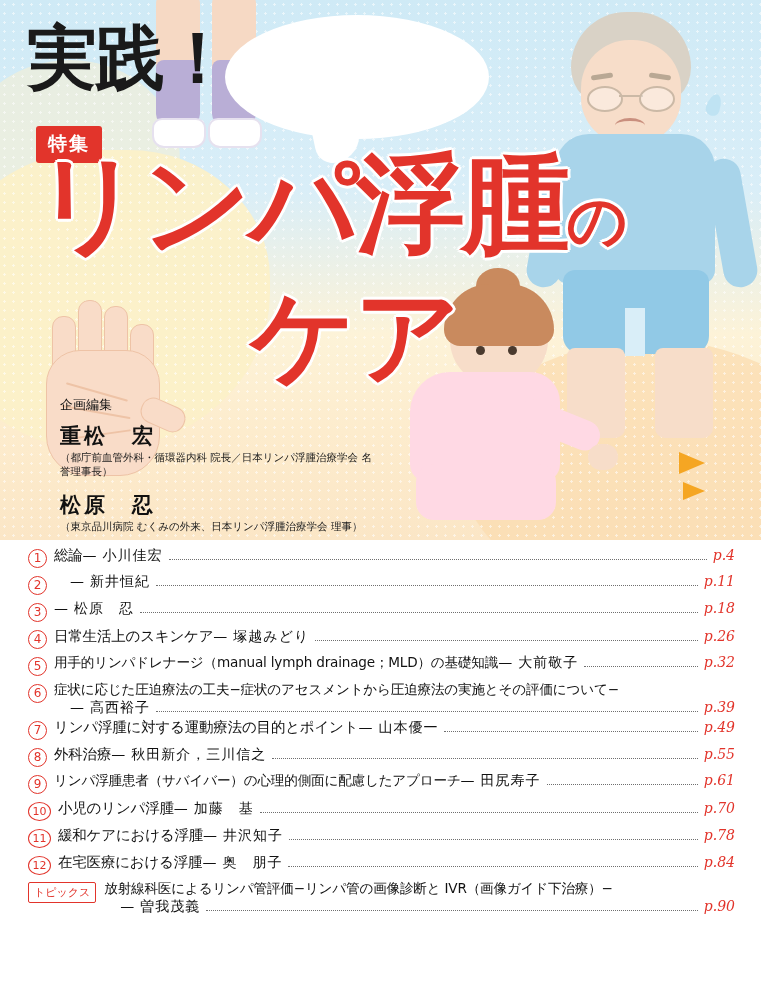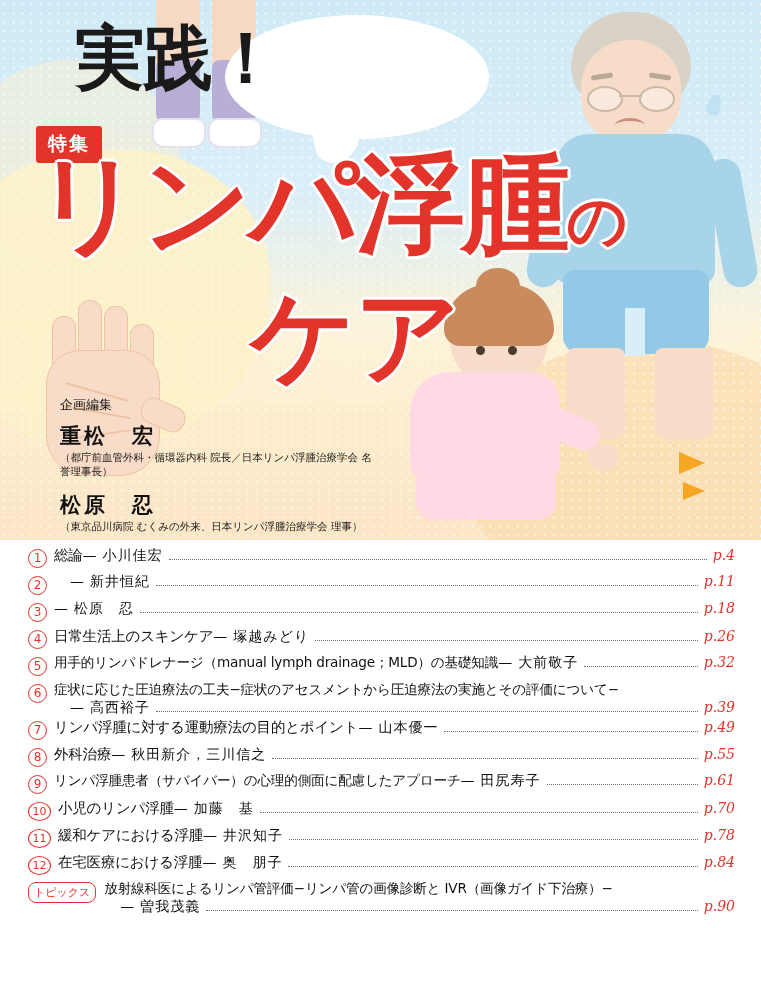--- a/index.html
+++ b/index.html
@@ -356,21 +356,20 @@
     width: 258px; height: 118px;
     display: flex;
     align-items: center;
     justify-content: center;
     font-family: "DejaVu Sans", sans-serif;
     font-weight: bold;
     font-size: 70px;
     color: #1a1a1a;
     letter-spacing: -2px;
     z-index: 3;
-    padding-left: 48px;
   }
 
   
   .tokushu {
     position: absolute;
     left: 36px; top: 126px;
     background: #e2342b;
     color: #fff;
     font-family: "DejaVu Sans", sans-serif;
     font-weight: bold;
@@ -479,21 +478,21 @@
   }
   .topics-badge {
     flex: 0 0 auto;
     border: 1.3px solid #e2342b;
     color: #e2342b;
     font-size: 11px;
     font-family: "DejaVu Sans", sans-serif;
     padding: 2px 5px;
     margin-right: 8px;
     margin-top: 2px;
-    border-radius: 8px;
+    border-radius: 2px;
     white-space: nowrap;
   }
   .entry {
     flex: 1 1 auto;
     min-width: 0;
   }
   .line {
     display: flex;
     align-items: baseline;
     width: 100%;

